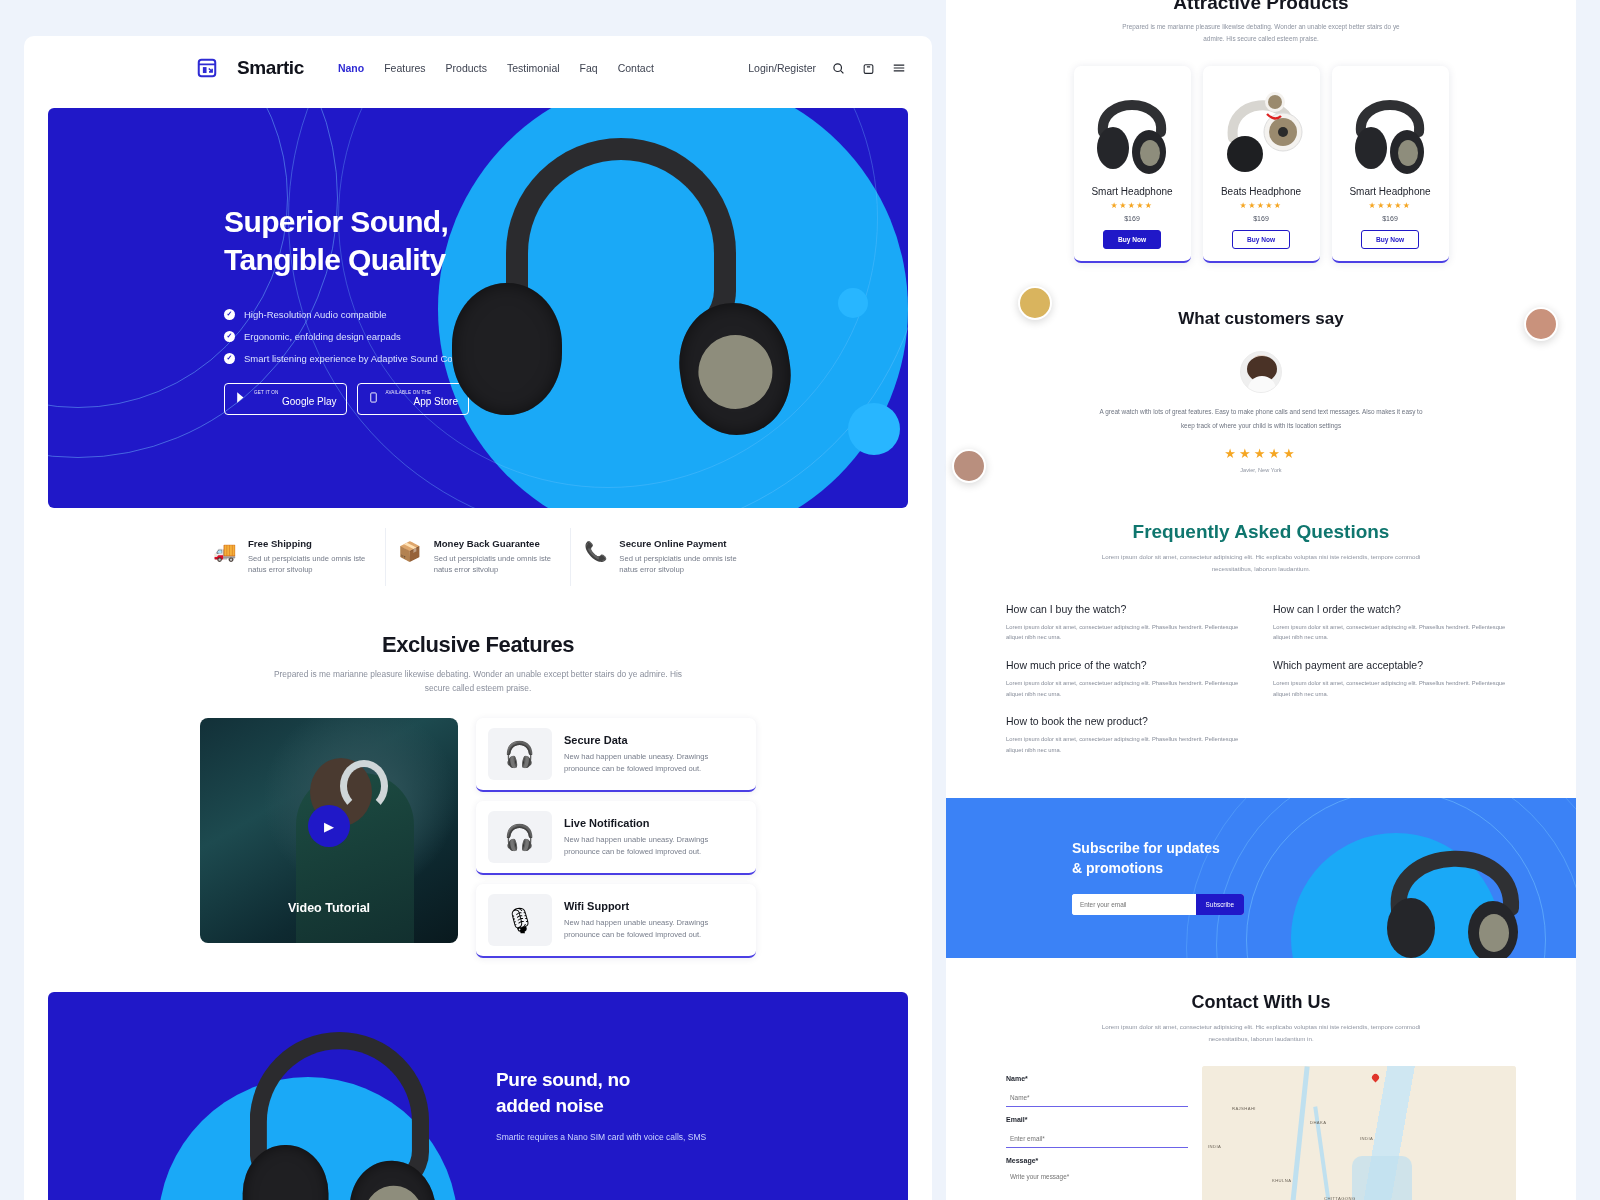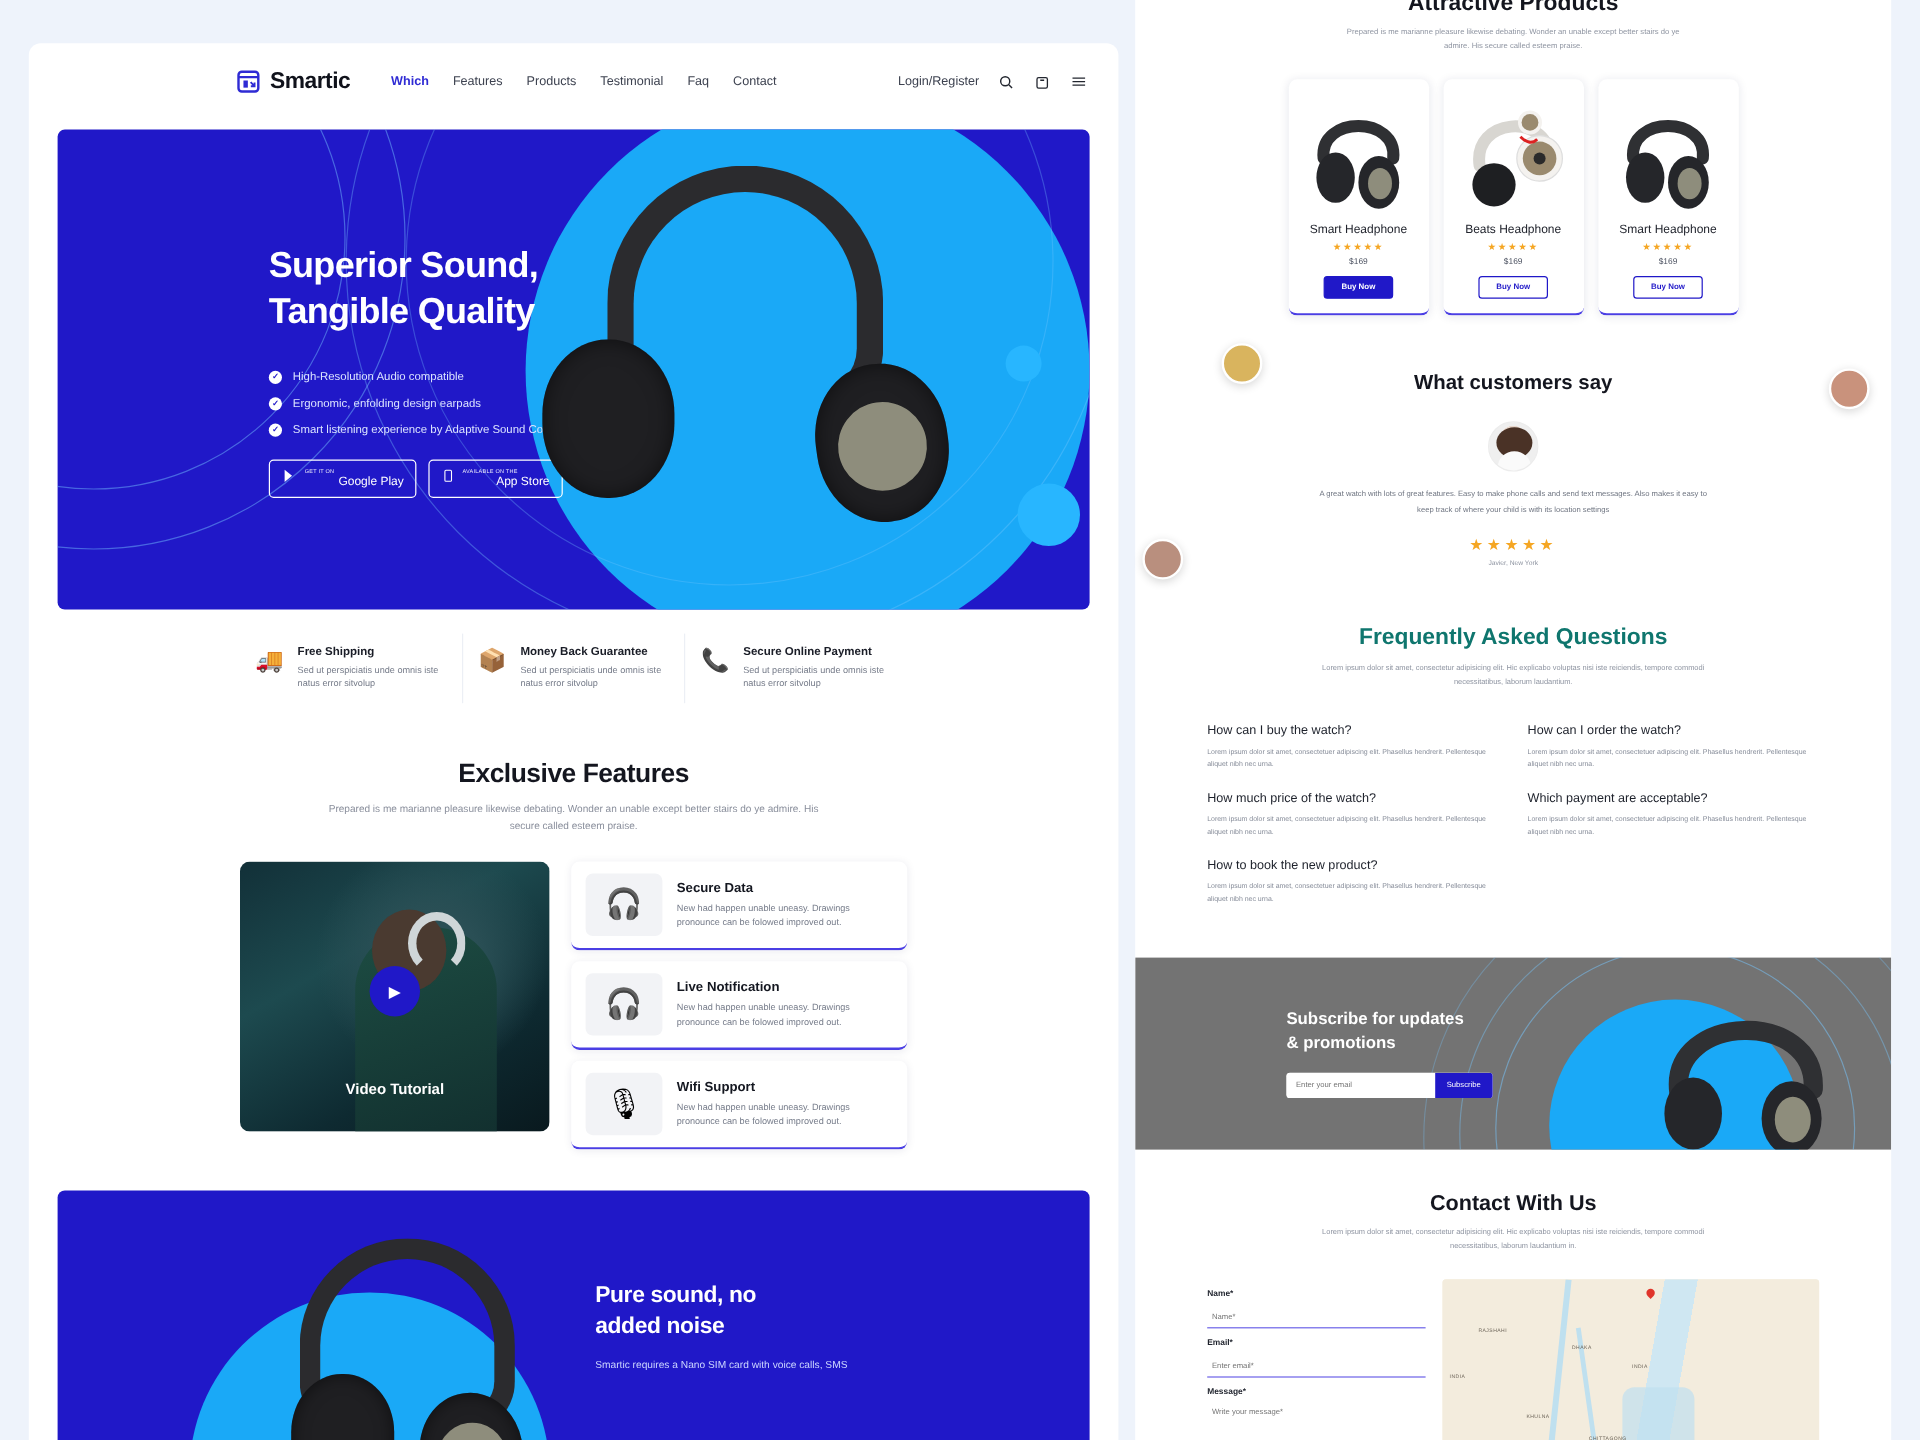--- a/index.html
+++ b/index.html
@@ -17,21 +17,21 @@
     position:absolute; left:24px; top:36px; width:908px; height:1164px;
     background:#ffffff; border-radius:10px 10px 0 0; overflow:hidden;
   }
   .col-right {
     position:absolute; left:946px; top:-30px; width:630px; height:1230px;
     background:#ffffff; overflow:hidden;
   }
 
   
   .nav { height:64px; display:flex; align-items:center; padding:0 26px 0 172px; }
-  .logo-wrap { display:flex; align-items:flex-end; gap:7px; }
+  .logo-wrap { display:flex; align-items:flex-end; gap:19px; }
   .logo-mark { width:22px; height:22px; position:relative; }
   .logo-text { font-size:19px; font-weight:700; letter-spacing:-.4px; color:#10121b; }
   .nav-links { display:flex; align-items:center; gap:20px; margin-left:34px; }
   .nav-links a { font-size:10.5px; color:#3d4250; text-decoration:none; }
   .nav-links a.active { color:#2f2bd4; font-weight:700; }
   .nav-right { margin-left:auto; display:flex; align-items:center; gap:15px; }
   .nav-right .login { font-size:10.5px; color:#3d4250; }
   .icon-btn { width:15px; height:15px; display:flex; align-items:center; justify-content:center; color:#22262f; }
 
   
@@ -176,21 +176,21 @@
 
   .faq { margin-top:48px; text-align:center; }
   .faq h2 { font-size:19px; font-weight:800; color:#0f766e; }
   .faq > p { margin-top:8px; font-size:6.2px; color:#8e94a1; line-height:1.9; }
   .faq-grid { display:grid; grid-template-columns:1fr 1fr; gap:16px 24px; margin-top:28px; text-align:left; }
   .faq-q { font-size:10.5px; color:#1d212b; }
   .faq-a { font-size:5.8px; color:#868c99; line-height:1.85; margin-top:7px; }
 
   .subscribe {
     position:relative; margin-top:42px; margin-left:-60px; width:630px; height:160px;
-    background:#737373; overflow:hidden;
+    background:#3b82f6; overflow:hidden;
   }
   .subscribe .bigblue { position:absolute; width:210px; height:210px; border-radius:50%; background:#1aa9f7; left:345px; top:35px; }
   .sub-inner { position:relative; z-index:4; padding:40px 0 0 126px; }
   .sub-inner h2 { color:#fff; font-size:14px; font-weight:800; line-height:1.45; }
   .sub-form { margin-top:16px; display:flex; width:172px; background:#fff; border-radius:3px; overflow:hidden; }
   .sub-form input { flex:1; border:0; outline:0; font-size:6.4px; padding:7px 8px; color:#333; font-family:"Liberation Sans", sans-serif; }
   .sub-form button { border:0; background:#2018c8; color:#fff; font-size:6.4px; padding:0 10px; font-family:"Liberation Sans", sans-serif; cursor:pointer; }
   .sub-hp { position:absolute; right:36px; top:22px; width:175px; height:140px; z-index:5; }
 
   .contact { margin-top:34px; text-align:center; }
@@ -232,21 +232,21 @@
           <svg width="22" height="22" viewBox="0 0 24 24" fill="none">
             <rect x="3" y="3" width="18" height="18" rx="3" stroke="#2f2bd4" stroke-width="2.2"></rect>
             <path d="M3 8h18" stroke="#2f2bd4" stroke-width="2"></path>
             <rect x="7.5" y="11" width="4" height="6.5" fill="#2f2bd4"></rect>
             <path d="M14 12.5l3.6 3.6M17.6 12.8v3.4h-3.4" stroke="#2f2bd4" stroke-width="1.7"></path>
           </svg>
         </span>
         <span class="logo-text">Smartic</span>
       </div>
       <div class="nav-links">
-        <a href="#" class="active">Which</a>
+        <a href="#" class="active">Nano</a>
         <a href="#">Features</a>
         <a href="#">Products</a>
         <a href="#">Testimonial</a>
         <a href="#">Faq</a>
         <a href="#">Contact</a>
       </div>
       <div class="nav-right">
         <span class="login">Login/Register</span>
         <span class="icon-btn">
           <svg width="13" height="13" viewBox="0 0 24 24" fill="none" stroke="#22262f" stroke-width="2.2">

